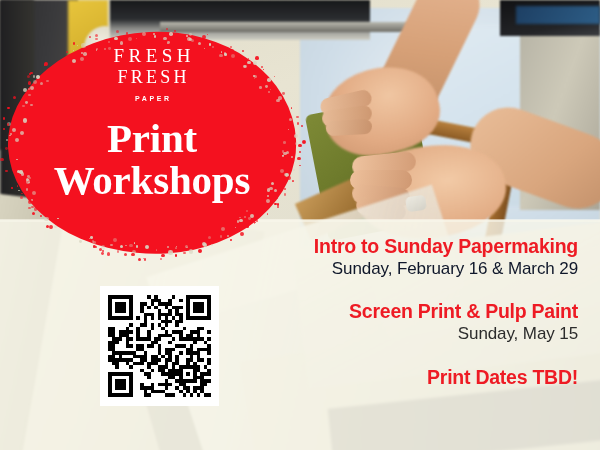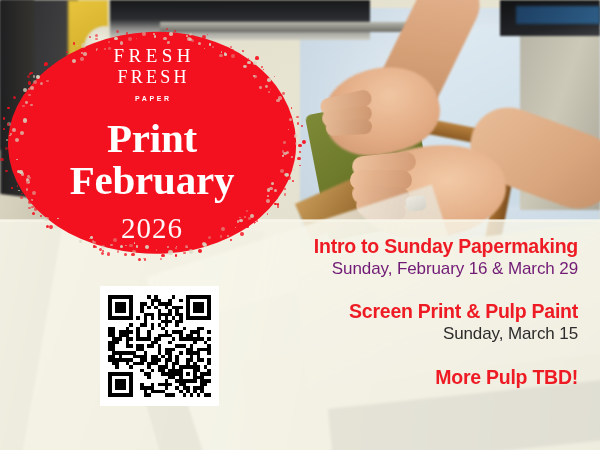--- a/index.html
+++ b/index.html
@@ -584,24 +584,23 @@
   <div class="blob-content">
 
     <div class="logo">
       <span class="logo-fresh">FRESH</span>
       <span class="logo-press">FRESH</span>
       <span class="logo-paper">PAPER</span>
     </div>
 
     <div class="blob-title">
       <span class="l1">Print</span>
-      <span class="l2">February</span>
+      <span class="l2">Workshops</span>
     </div>
 
-    <div class="blob-year">2026</div>
   </div>
 
   <div class="qr-card">
     <div class="qr-grid" id="qr-grid">
         <i></i>
         <i></i>
         <i></i>
         <i></i>
         <i></i>
         <i></i>
@@ -1440,27 +1439,27 @@
         <i style="background: transparent;"></i>
         <i></i>
         <i></i>
       </div>
   </div>
 
   <div class="info">
 
     <div class="grp">
       <div class="hd" style="color: rgb(238, 27, 36);">Intro to Sunday Papermaking</div>
-      <div class="sub" style="color: #701a75;">Sunday, February 16 &amp; March 29</div>
+      <div class="sub" style="color: #0f172a;">Sunday, February 16 &amp; March 29</div>
     </div>
 
     <div class="grp grp2">
       <div class="hd" style="color: rgb(238, 27, 36);">Screen Print &amp; Pulp Paint</div>
-      <div class="sub" style="color: rgb(44, 44, 44);">Sunday, March 15</div>
+      <div class="sub" style="color: rgb(44, 44, 44);">Sunday, May 15</div>
     </div>
 
     <div class="grp grp3">
-      <div class="tbd" style="color: rgb(238, 27, 36);">More Pulp TBD!</div>
+      <div class="tbd" style="color: rgb(238, 27, 36);">Print Dates TBD!</div>
     </div>
 
   </div>
 
 </div>
 
 </body></html>

